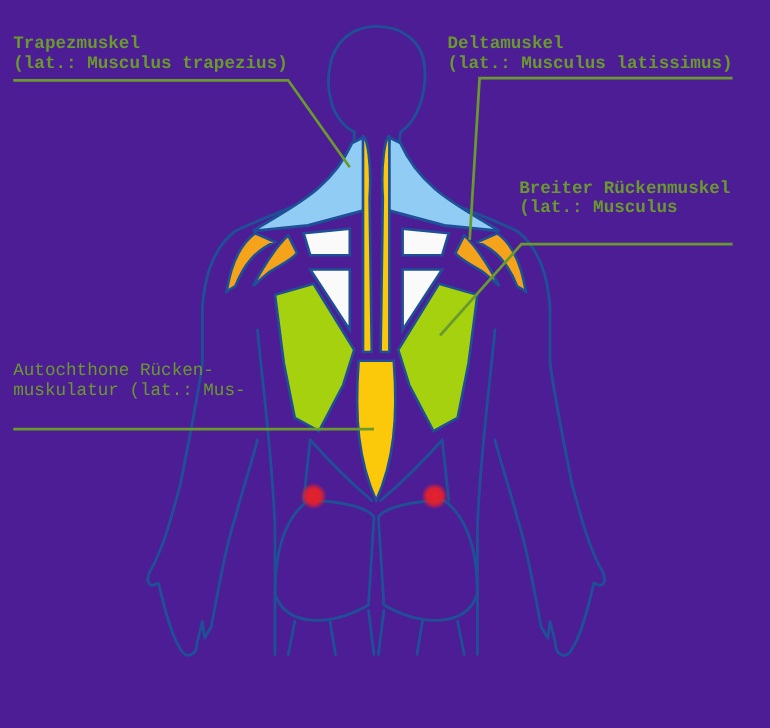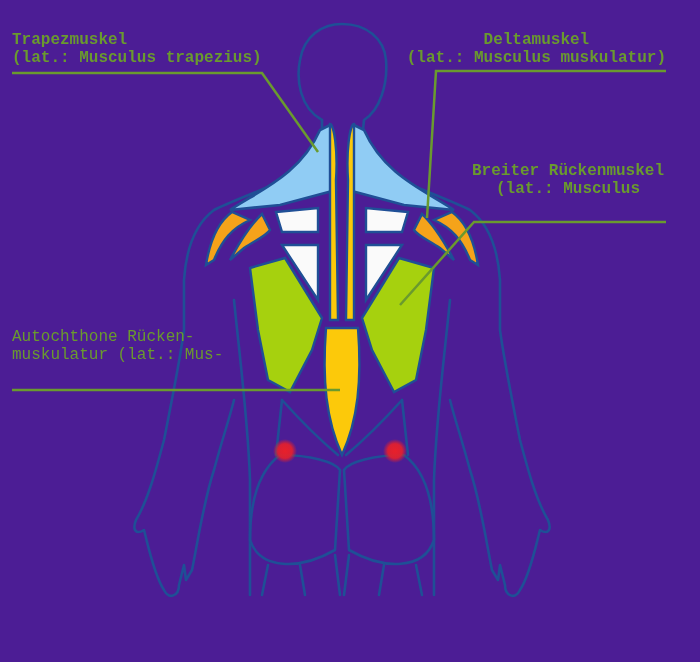--- a/index.html
+++ b/index.html
@@ -1,20 +1,20 @@
 <!DOCTYPE html>
 <html><head>
 <meta charset="utf-8">
 <style>
   html, body { margin:0; padding:0; background:#fafafa; }
   #stage { position:relative; width:700px; height:662px; background:#4c1d95; overflow:hidden; font-family:Liberation Mono, monospace; }
   #stage svg { position:absolute; left:0; top:0; }
   .label { position:absolute; color:#6a9a2e; font-weight:bold; font-size:16px; line-height:18px; }
   .label span { display:block; white-space:nowrap; }
-  .right { text-align:center; }
+  .right { text-align:left; }
 </style>
 </head>
 <body>
 
 <div id="stage">
   <svg width="700" height="662" viewBox="0 0 700 662">
     <defs>
       <radialGradient id="pain" cx="50%" cy="50%" r="50%">
         <stop offset="0%" stop-color="#e8202a" stop-opacity="1"></stop>
         <stop offset="60%" stop-color="#e8202a" stop-opacity="0.9"></stop>
@@ -62,21 +62,21 @@
       <path d="M12,390 L340,390"></path>
     </g>
   </svg>
 
   <div class="label" style="left:12px; top:31px;">
     <span>Trapezmuskel</span>
     <span>(lat.: Musculus trapezius)</span>
   </div>
   <div class="label right" style="right:34px; top:31px;">
     <span>Deltamuskel</span>
-    <span>(lat.: Musculus muskulatur)</span>
+    <span>(lat.: Musculus latissimus)</span>
   </div>
   <div class="label right" style="right:36px; top:162px;">
     <span>Breiter Rückenmuskel</span>
     <span>(lat.: Musculus</span>
   </div>
   <div class="label" style="left:12px; top:328px; font-weight:normal;">
     <span>Autochthone Rücken-</span>
     <span>muskulatur (lat.: Mus-</span>
   </div>
 </div>

